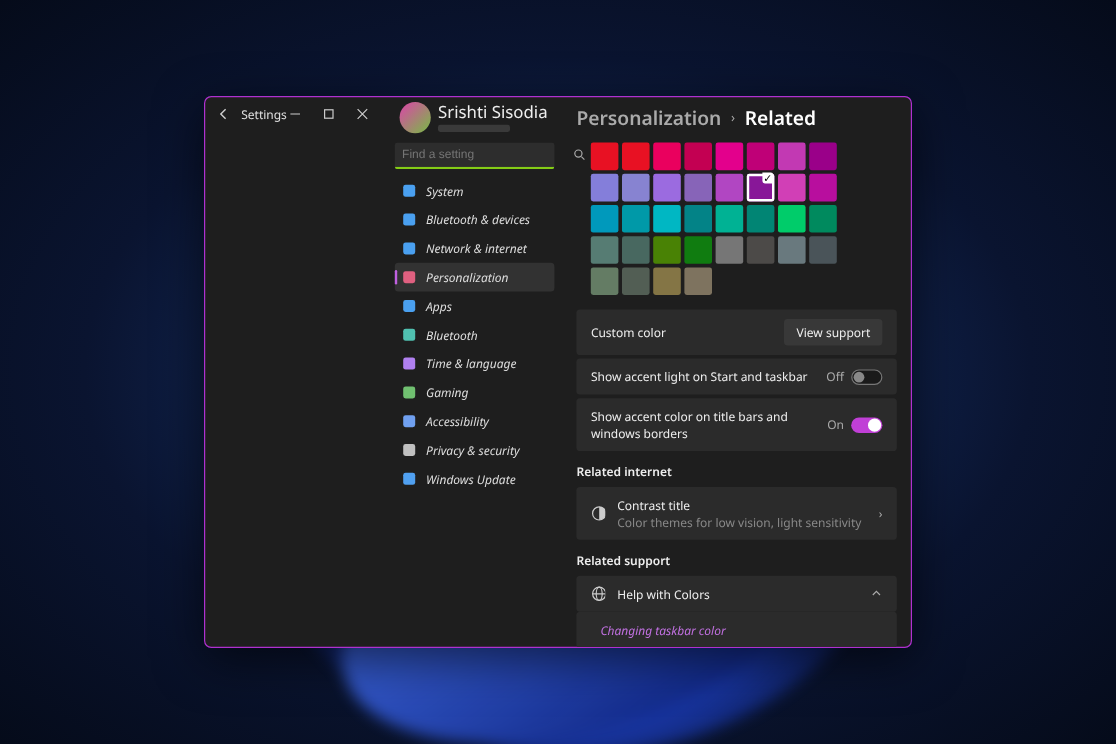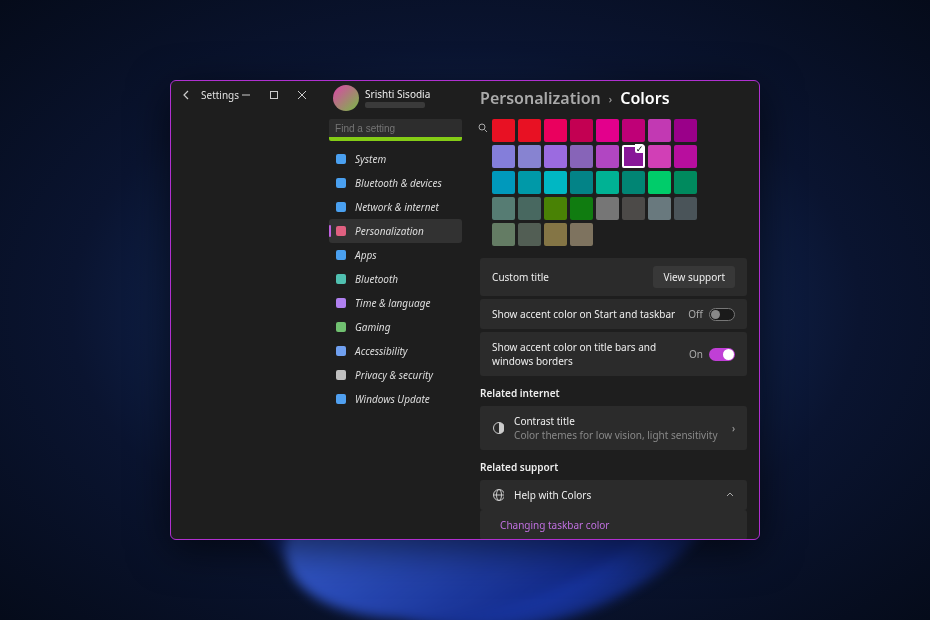--- a/index.html
+++ b/index.html
@@ -48,23 +48,23 @@
     }
     .tb-left { display: flex; align-items: center; gap: 8px; padding-left: 4px;}
     .tb-back { width: 12px; height: 12px; display:flex;align-items:center;justify-content:center;color:#ccc; }
     .tb-title { font-size: 10px; color: #e0e0e0; }
     .tb-btns { margin-left: auto; display: flex; gap: 14px; padding-right:8px;}
     .tb-btn { width: 14px; height: 14px; display:flex;align-items:center;justify-content:center;color:#ccc; }
     .wbody { flex:1; display:flex; overflow:hidden; }
     .sidebar { width: 145px; display:flex; flex-direction:column; padding: 0 6px; }
     .profile { display:flex; align-items:center; gap:6px; padding: 4px 4px 8px; }
     .avatar { width:26px; height:26px; border-radius:50%; background: linear-gradient(135deg,#d4a,#7b4); }
-    .pname { font-size:10px; color:#eee; line-height:1; }
+    .pname { font-size:14px; color:#eee; line-height:1; }
     .pmail { width:60px; height:6px; background:#3a3a3a; border-radius:2px; margin-top:3px; }
-    .search { display:flex; align-items:center; background:#2d2d2d; border-bottom:4px solid #84cc16; border-radius:2px; height:22px; padding:0 6px; margin-bottom:6px;gap:11px; }
+    .search { display:flex; align-items:center; background:#2d2d2d; border-bottom:2px solid #84cc16; border-radius:2px; height:22px; padding:0 6px; margin-bottom:6px;gap:11px; }
     .search input { flex:1; background:none; border:none; outline:none; color:#ccc; font-size:10px; }
     .sicon { color:#aaa; }
     .nav { display:flex; flex-direction:column; gap:0;font-style:italic; }
     .nav-item { display:flex; align-items:center; gap:8px; height:24px; padding:0 6px; border-radius:3px; color:#ddd; font-size:10px; cursor:pointer; }
     .nav-item.active { background:#323232; position:relative; }
     .nav-item.active::before { content:""; position:absolute; left:0; top:6px; bottom:6px; width:2px; background:#c060e0; border-radius:2px; }
     .nav-icon { width:12px; height:12px; display:flex;align-items:center;justify-content:center; }
     .main { flex:1; overflow-y:auto; padding: 0 12px 10px 12px; }
     .main::-webkit-scrollbar { width:3px; }
     .main::-webkit-scrollbar-thumb { background:#555; }
@@ -82,21 +82,21 @@
     .btn { background:#383838; border-radius:3px; padding:4px 10px; font-size:10px; color:#eee; cursor:pointer; }
     .toggle { display:flex; align-items:flex-end; gap:6px; }
     .toggle .state { font-size:10px; color:#aaa; }
     .switch { width:26px; height:13px; border-radius:7px; position:relative; cursor:pointer; }
     .switch.off { background:#1a1a1a; border:1px solid #777; }
     .switch.off::after { content:""; position:absolute; left:1px; top:1px; width:9px; height:9px; border-radius:50%; background:#888; }
     .switch.on { background:#c03fd6; }
     .switch.on::after { content:""; position:absolute; right:1px; top:1px; width:11px; height:11px; border-radius:50%; background:#fff; }
     .section-h { font-size:10px; font-weight:600; margin: 10px 0 6px; color:#eee; }
     .chev { color:#aaa; }
-    .help-row { padding:8px 20px; }
+    .help-row { padding:8px 20px;font-style:italic; }
     .help-link { color:#c070e0; font-size:10px; }
     svg { display:block; }
   </style>
 </head>
 <body>
 
 <div class="bg-shape"></div>
 
 <div class="window">
 
@@ -235,21 +235,21 @@
             </span>
             <span>Windows Update</span>
           </div>
         </div>
     </div>
 
     <div class="main">
       <div class="crumbs">
         <span class="crumb-parent">Personalization</span>
         <span class="crumb-sep">›</span>
-        <span class="crumb-current">Colors</span>
+        <span class="crumb-current">Related</span>
       </div>
 
       <div class="swatch-grid" id="swatches">
           <div class="swatch" style="background: rgb(232, 17, 35); grid-area: 1 / 1;"></div>
           <div class="swatch" style="background: rgb(232, 17, 35); grid-area: 1 / 2;"></div>
           <div class="swatch" style="background: rgb(234, 0, 94); grid-area: 1 / 3;"></div>
           <div class="swatch" style="background: rgb(195, 0, 82); grid-area: 1 / 4;"></div>
           <div class="swatch" style="background: rgb(227, 0, 140); grid-area: 1 / 5;"></div>
           <div class="swatch" style="background: rgb(191, 0, 119); grid-area: 1 / 6;"></div>
           <div class="swatch" style="background: rgb(194, 57, 179); grid-area: 1 / 7;"></div>
@@ -278,26 +278,26 @@
           <div class="swatch" style="background: rgb(76, 74, 72); grid-area: 4 / 6;"></div>
           <div class="swatch" style="background: rgb(105, 121, 126); grid-area: 4 / 7;"></div>
           <div class="swatch" style="background: rgb(74, 84, 89); grid-area: 4 / 8;"></div>
           <div class="swatch" style="background: rgb(100, 124, 100); grid-area: 5 / 1;"></div>
           <div class="swatch" style="background: rgb(82, 94, 84); grid-area: 5 / 2;"></div>
           <div class="swatch" style="background: rgb(132, 117, 69); grid-area: 5 / 3;"></div>
           <div class="swatch" style="background: rgb(126, 115, 95); grid-area: 5 / 4;"></div>
         </div>
 
       <div class="card">
-        <div class="lbl">Custom title</div>
+        <div class="lbl">Custom color</div>
         <div class="btn">View support</div>
       </div>
 
       <div class="card">
-        <div class="lbl">Show accent color on Start and taskbar</div>
+        <div class="lbl">Show accent light on Start and taskbar</div>
         <div class="toggle">
           <span class="state">Off</span>
           <div class="switch off"></div>
         </div>
       </div>
 
       <div class="card">
         <div class="lbl">Show accent color on title bars and windows borders</div>
         <div class="toggle">
           <span class="state">On</span>

